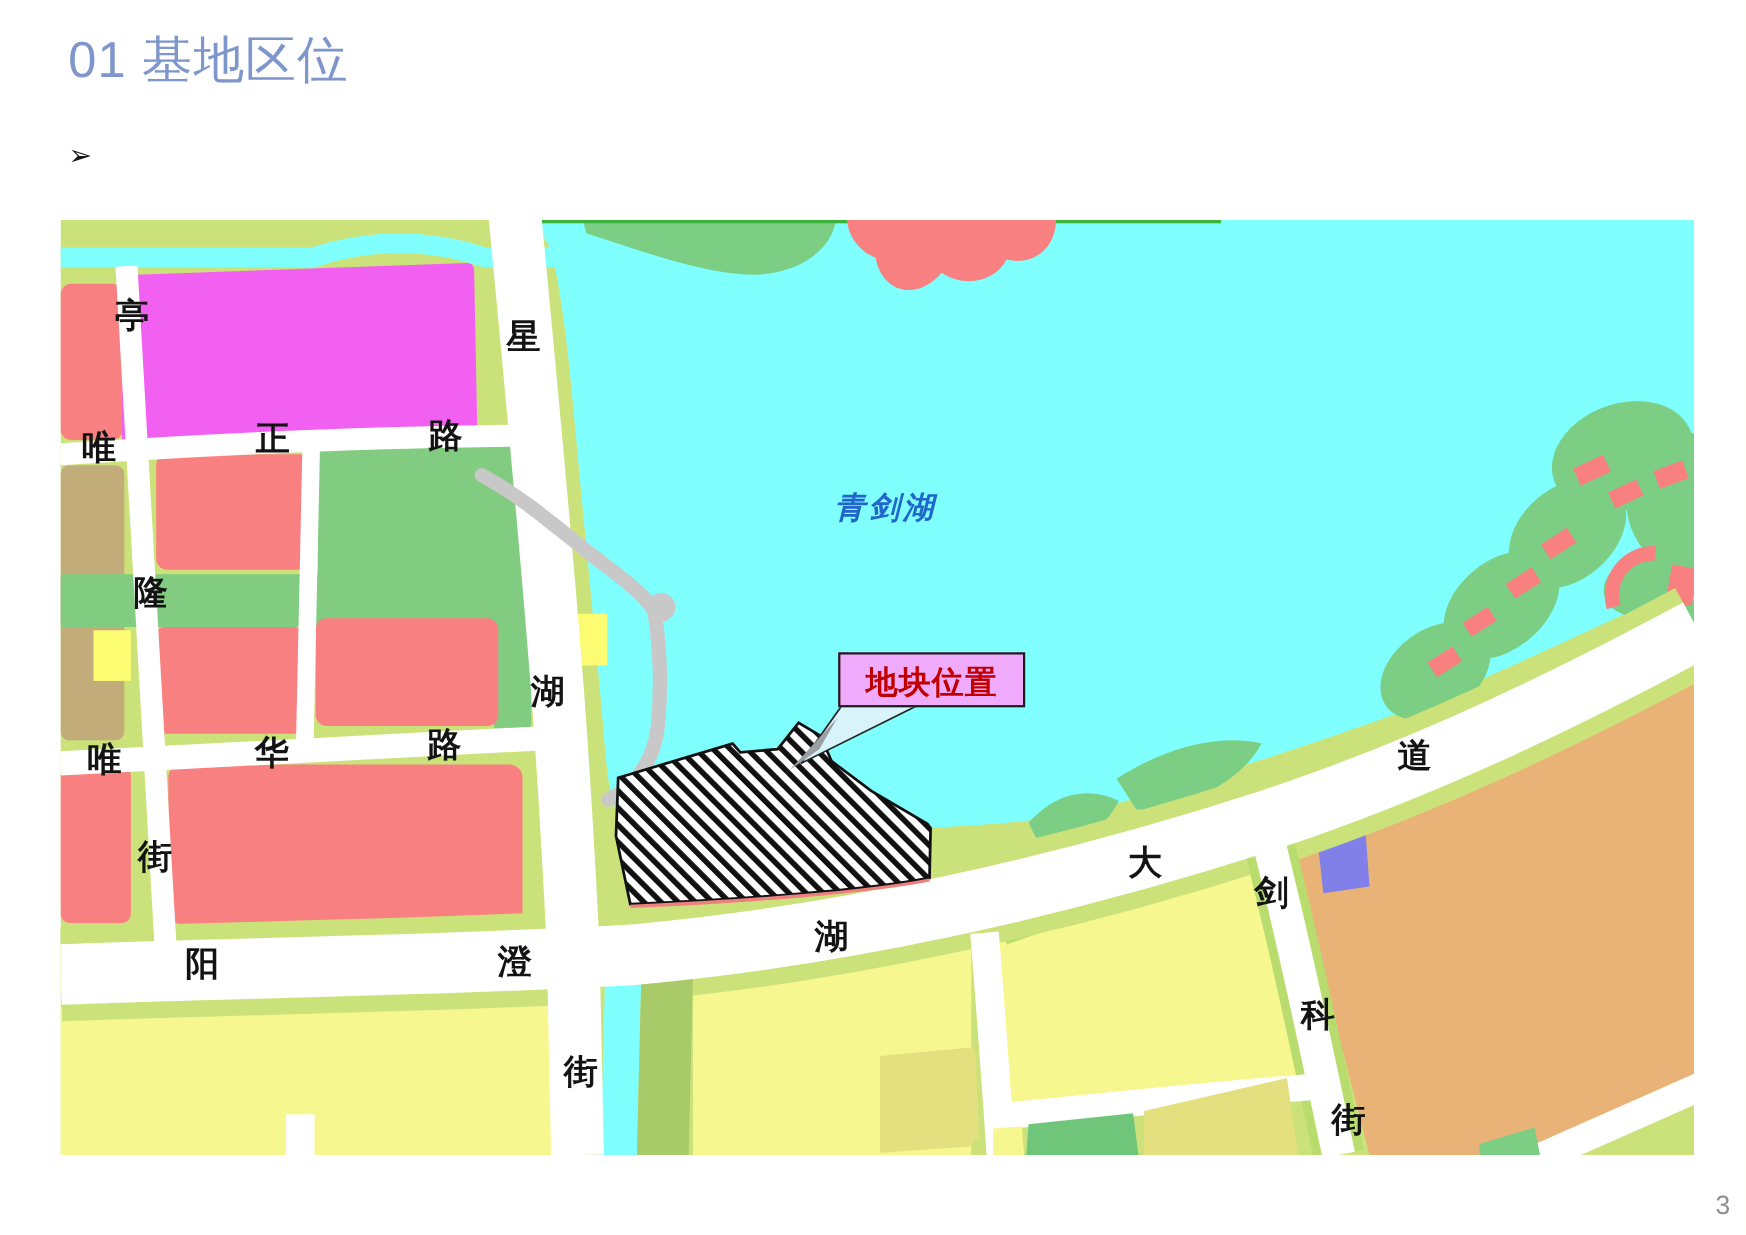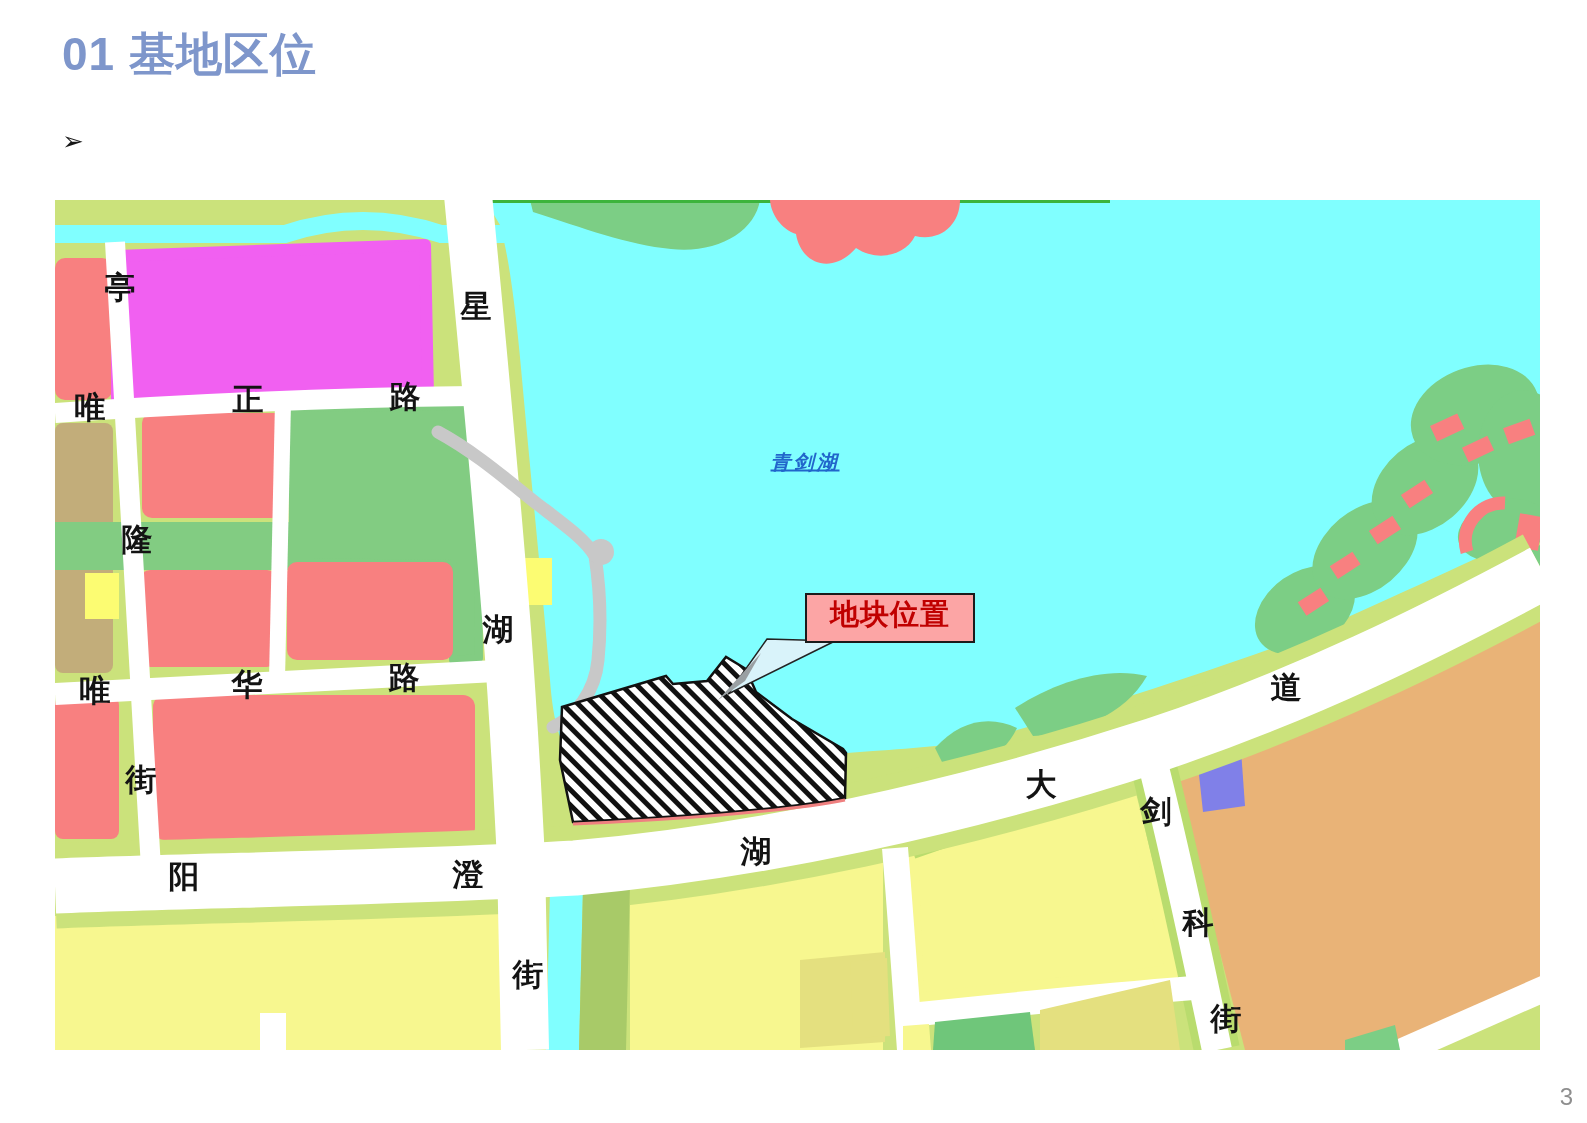--- a/index.html
+++ b/index.html
@@ -2,51 +2,50 @@
 <html style="--title-color: #7E96CB; --lake-text-color: #2166CB; --callout-text-color: #C00000;"><head>
 <meta charset="utf-8">
 <style>
   html,body{margin:0;padding:0;background:#fff;}
   .page{
     position:relative;width:1587px;height:1123px;background:#ffffff;overflow:hidden;
     font-family:"Liberation Sans","DejaVu Sans",sans-serif;
   }
   .title{
     position:absolute;left:62px;top:24px;
-    font-size:46px;font-weight:bold;color:var(--title-color,#7E96CB);
+    font-size:46px;font-weight:normal;color:var(--title-color,#7E96CB);
     letter-spacing:1px;
   }
   .bullet-line{
     position:absolute;left:62px;top:122px;width:1460px;
     font-size:29px;color:#161616;display:flex;align-items:flex-start;gap:12px;
   }
   .bullet-marker{font-size:26px;line-height:38px;}
   .page-number{
     position:absolute;right:14px;bottom:12px;
     font-size:24px;color:#8e8e8e;
   }
   .map-wrap{position:absolute;left:55px;top:200px;width:1485px;height:850px;}
   .map-wrap svg{position:absolute;left:0;top:0;}
   .map-label{
     position:absolute;transform:translate(-50%,-50%);
     font-size:31px;font-weight:bold;color:#131313;white-space:nowrap;
     line-height:1;
   }
   .lake-label{
     position:absolute;transform:translate(-50%,-50%);
-    font-size:20px;font-weight:bold;font-style:italic;
-    color:var(--lake-text-color,#2166CB);letter-spacing:3px;white-space:nowrap;text-decoration:underline;
+    font-size:28px;font-weight:bold;font-style:italic;
+    color:var(--lake-text-color,#2166CB);letter-spacing:3px;white-space:nowrap;
   }
   .callout-box{
     position:absolute;left:762px;top:593px;width:166px;height:46px;
-    background:#fca5a5;border:2px solid #1b1b1b;
-    display:flex;align-items:flex-start;justify-content:center;
+    background:#f0abfc;border:2px solid #1b1b1b;
+    display:flex;align-items:flex-end;justify-content:center;
     font-size:29px;font-weight:bold;color:var(--callout-text-color,#C00000);
     letter-spacing:1px;
-    margin-left:43px;
   }
 </style>
 </head>
 <body>
 
 <div class="page">
 
   <div class="title">01 基地区位</div>
 
   <div class="bullet-line">

